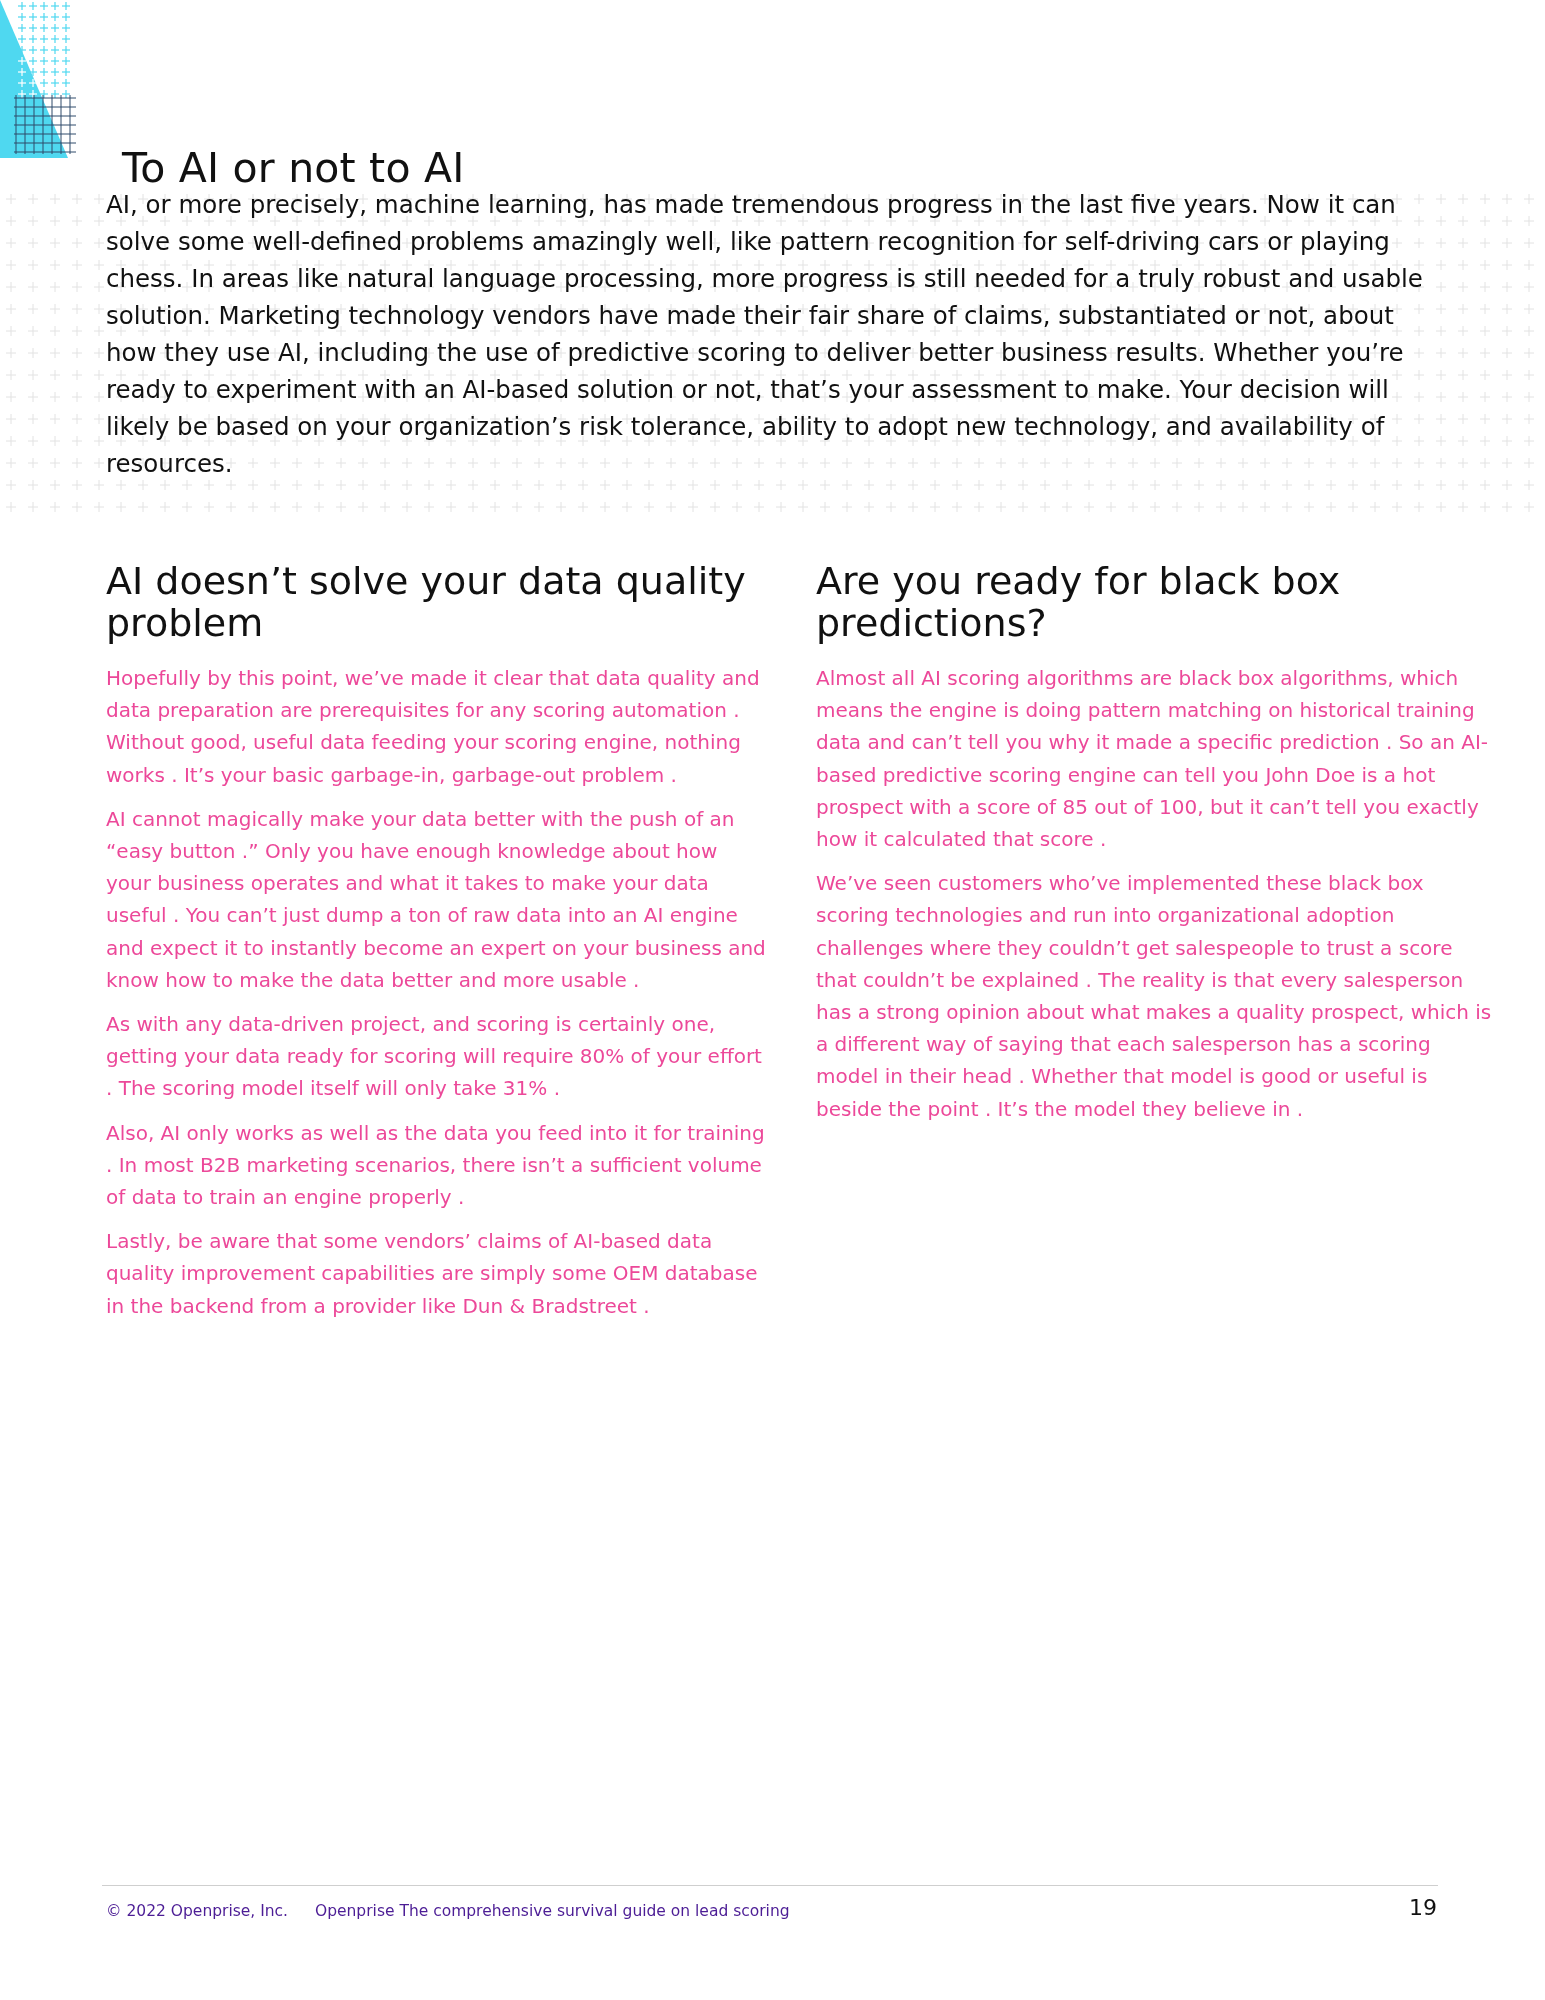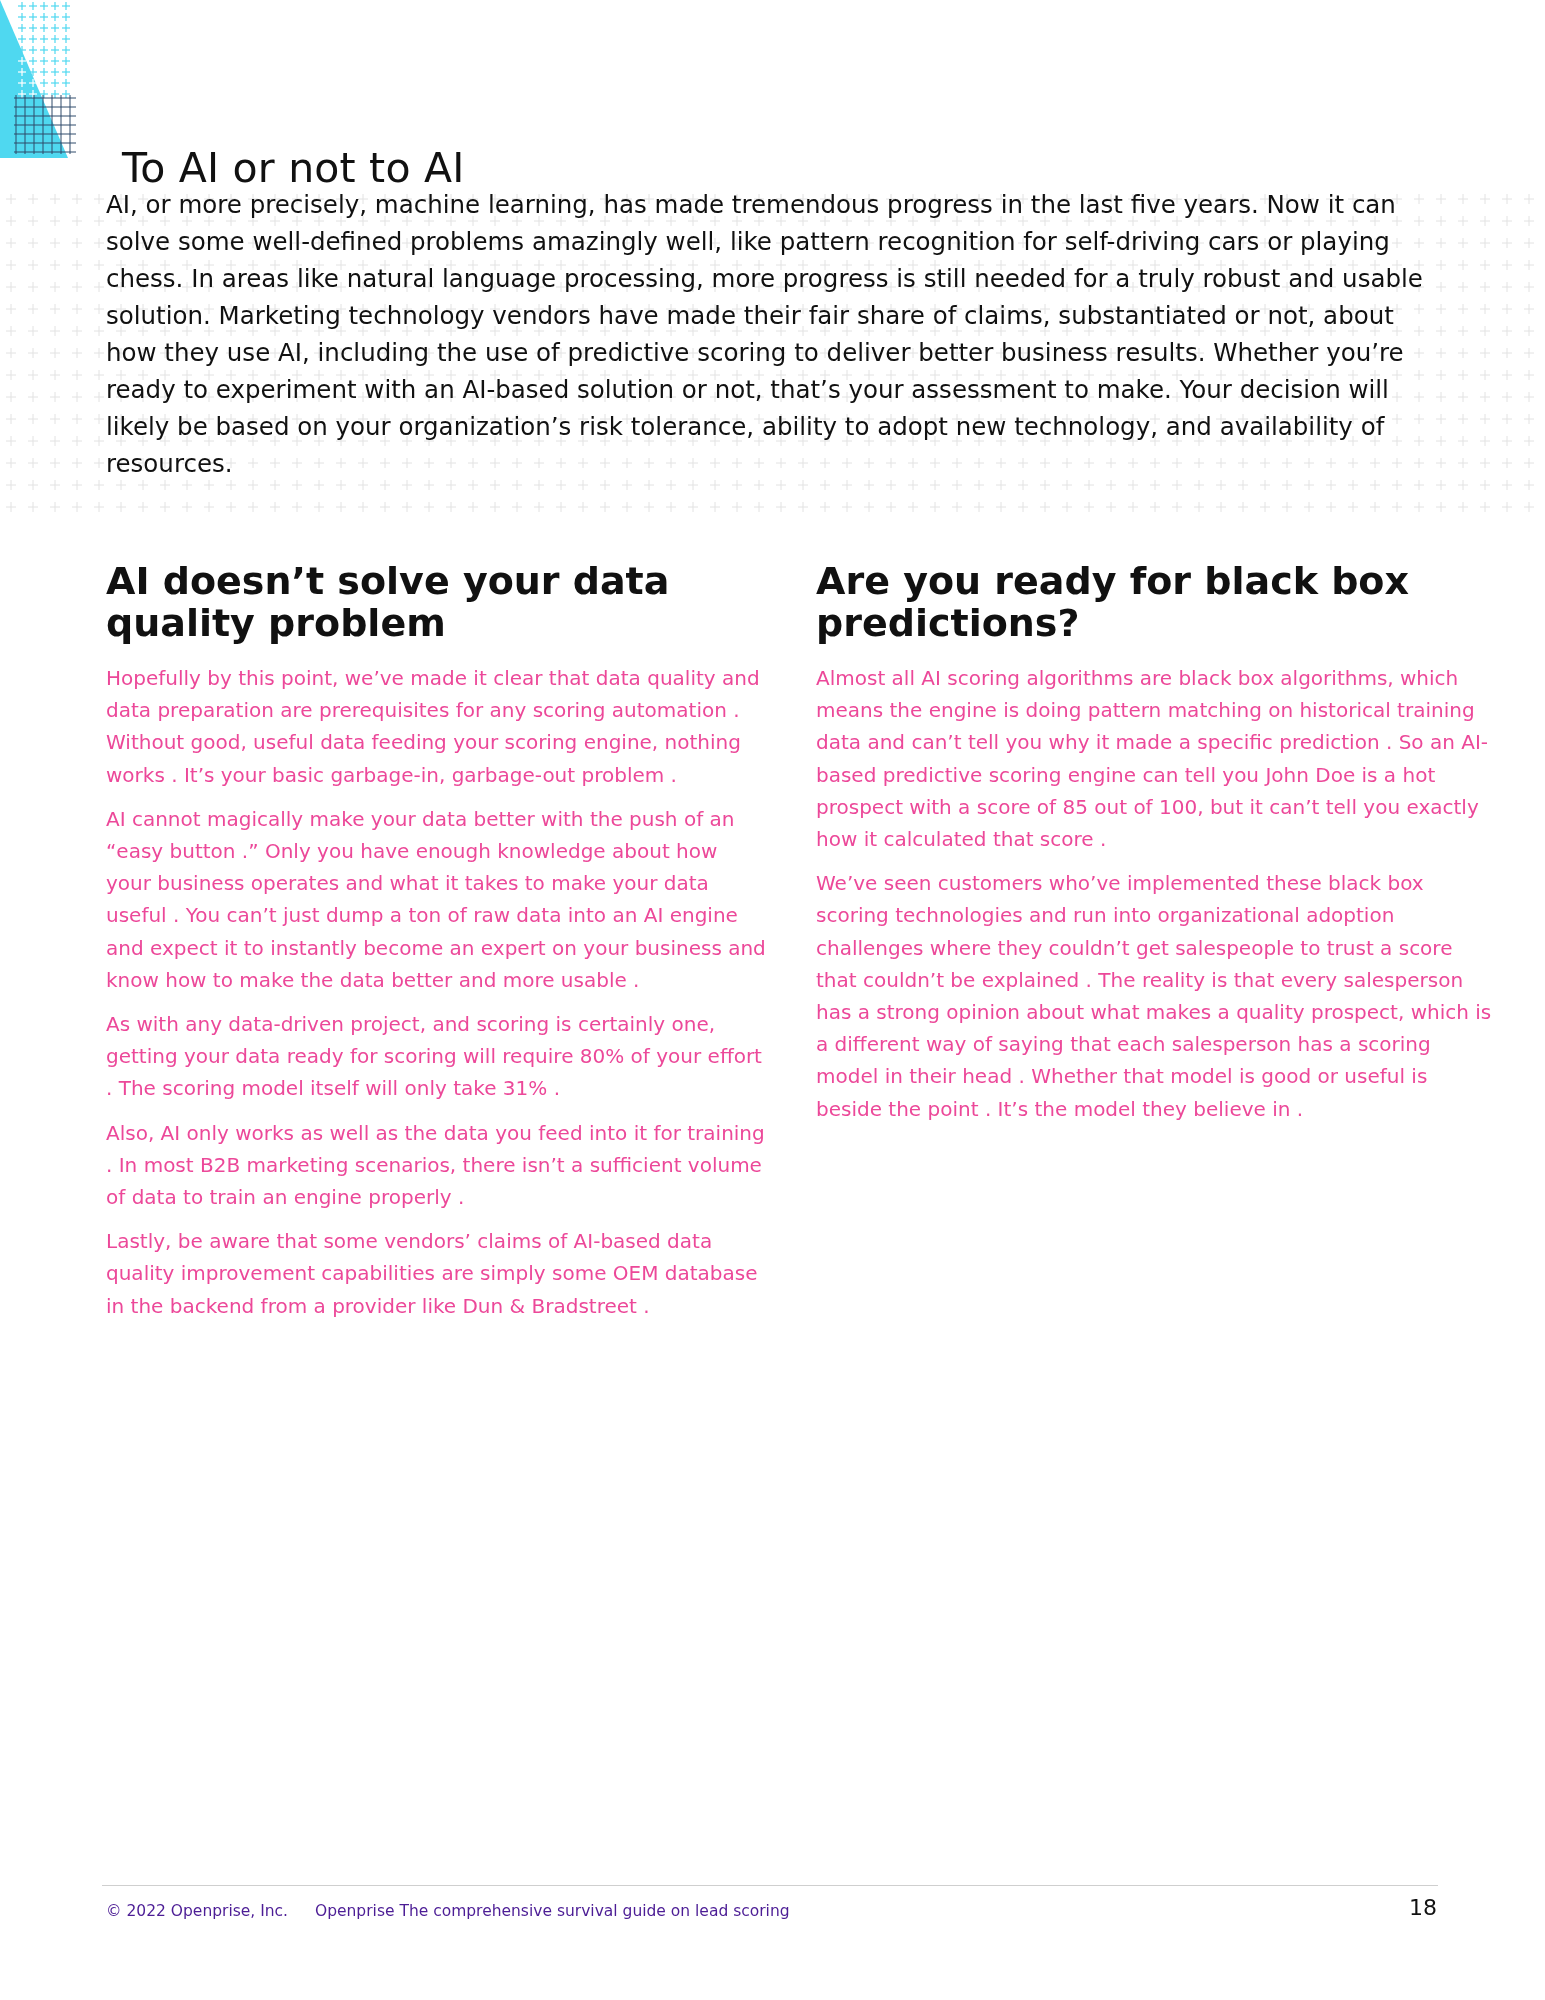--- a/index.html
+++ b/index.html
@@ -14,21 +14,21 @@
     font-size: 41px; font-weight: normal; letter-spacing: 0.2px; color: #111;
   }
   .intro {
     position: absolute; left: 106px; top: 186px; width: 1330px; margin: 0;
     font-size: 24.5px; line-height: 37px; color: #111;
   }
   .col { position: absolute; top: 560px; }
   .col.left { left: 106px; width: 660px; }
   .col.right { left: 816px; width: 680px; }
   .col h2 {
-    margin: 0 0 18px 0; font-size: 38px; line-height: 42px; font-weight: bold; color: #111;
+    margin: 0 0 18px 0; font-size: 38px; line-height: 42px; font-weight: normal; color: #111;
   }
   .col p {
     margin: 0 0 12px 0; font-size: 20px; line-height: 32.2px; color: #ec4899;
     font-weight: normal;
   }
   .col p.tight { margin-bottom: 2px; }
   .footer-rule {
     position: absolute; left: 102px; top: 1885px; width: 1336px; height: 1px; background: #cfcfcf;
   }
   .footer-left {
@@ -185,13 +185,13 @@
   <h2>Are you ready for black box predictions?</h2>
   <p>Almost all AI scoring algorithms are black box algorithms, which means the engine is doing pattern matching on historical training data and can’t tell you why it made a specific prediction . So an AI-based predictive scoring engine can tell you John Doe is a hot prospect with a score of 85 out of 100, but it can’t tell you exactly how it calculated that score .</p>
   <p>We’ve seen customers who’ve implemented these black box scoring technologies and run into organizational adoption challenges where they couldn’t get salespeople to trust a score that couldn’t be explained . The reality is that every salesperson has a strong opinion about what makes a quality prospect, which is a different way of saying that each salesperson has a scoring model in their head . Whether that model is good or useful is beside the point . It’s the model they believe in .</p>
 </section>
 
 <div class="footer-rule"></div>
 <div class="footer-left">
   <span>© 2022 Openprise, Inc.</span>
   <span>Openprise The comprehensive survival guide on lead scoring</span>
 </div>
-<div class="page-num">18</div>
+<div class="page-num">19</div>
 
 </body></html>

